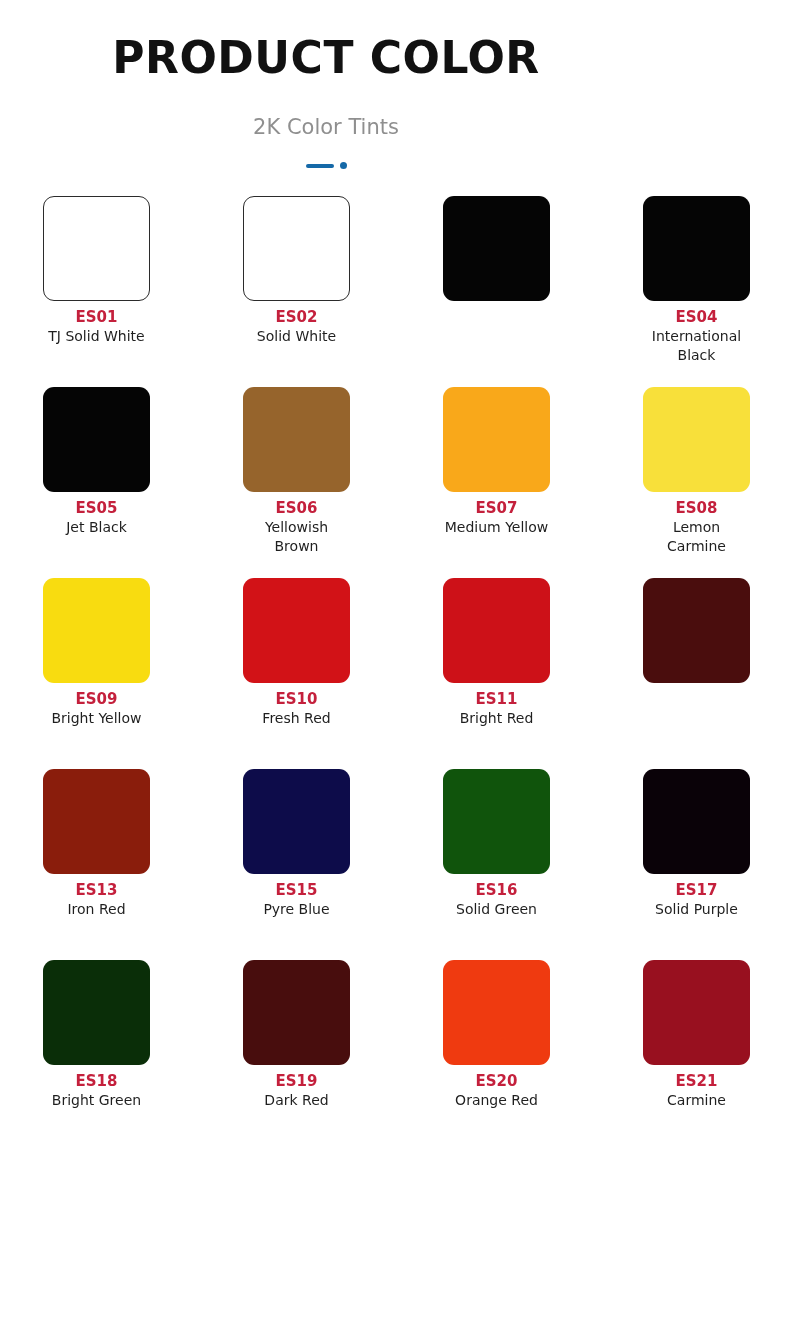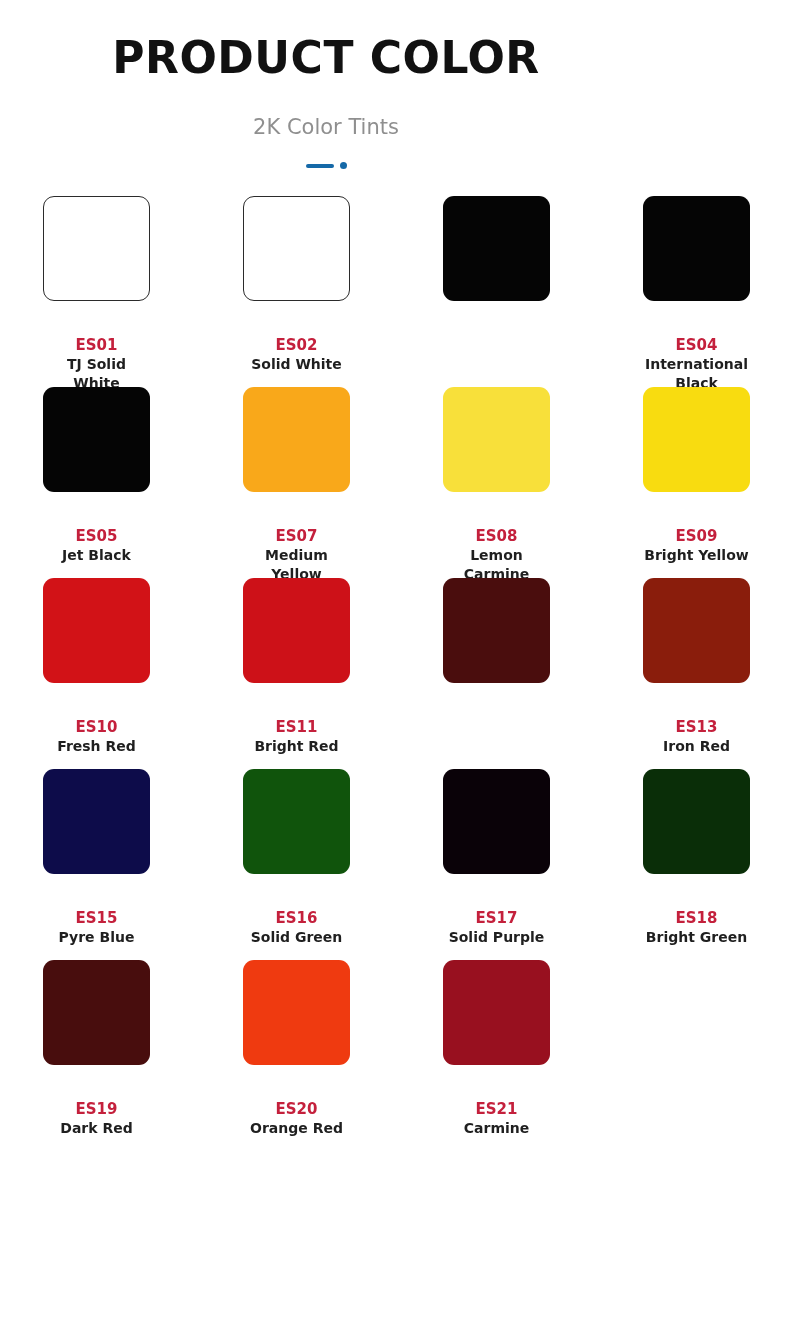--- a/index.html
+++ b/index.html
@@ -80,21 +80,20 @@
     padding-left: 43px;
     row-gap: 0;
   }
 
   .swatch-cell {
     width: 200px;
     height: 191px;
     display: flex;
     flex-direction: column;
     align-items: flex-start;
-    gap: 28px;
   }
 
   .swatch-chip {
     width: 107px;
     height: 105px;
     border-radius: 11px;
     flex: none;
   }
 
   .swatch-chip.bordered {
@@ -110,21 +109,21 @@
   .swatch-code {
     font-size: 15px;
     font-weight: 600;
     color: #c4203c;
     line-height: 1.35;
     display: block;
   }
 
   .swatch-name {
     font-size: 14px;
-    font-weight: 700;
+    font-weight: 400;
     color: #1f1f1f;
     line-height: 1.35;
     display: block;
     white-space: pre-line;
   }
 </style>
 </head>
 <body>
 
 <div class="page">
@@ -165,20 +164,27 @@
         </div>
       </div>
       <div class="swatch-cell">
         <div class="swatch-chip" style="background: rgb(5, 5, 5);"></div>
         <div class="swatch-text">
           <span class="swatch-code">ES05</span>
           <span class="swatch-name">Jet Black</span>
         </div>
       </div>
       <div class="swatch-cell">
+        <div class="swatch-chip" style="background: rgb(150, 100, 44);"></div>
+        <div class="swatch-text">
+          <span class="swatch-code">ES06</span>
+          <span class="swatch-name">Yellowish Brown</span>
+        </div>
+      </div>
+      <div class="swatch-cell">
         <div class="swatch-chip" style="background: rgb(249, 168, 26);"></div>
         <div class="swatch-text">
           <span class="swatch-code">ES07</span>
           <span class="swatch-name">Medium Yellow</span>
         </div>
       </div>
       <div class="swatch-cell">
         <div class="swatch-chip" style="background: rgb(248, 224, 58);"></div>
         <div class="swatch-text">
           <span class="swatch-code">ES08</span>

